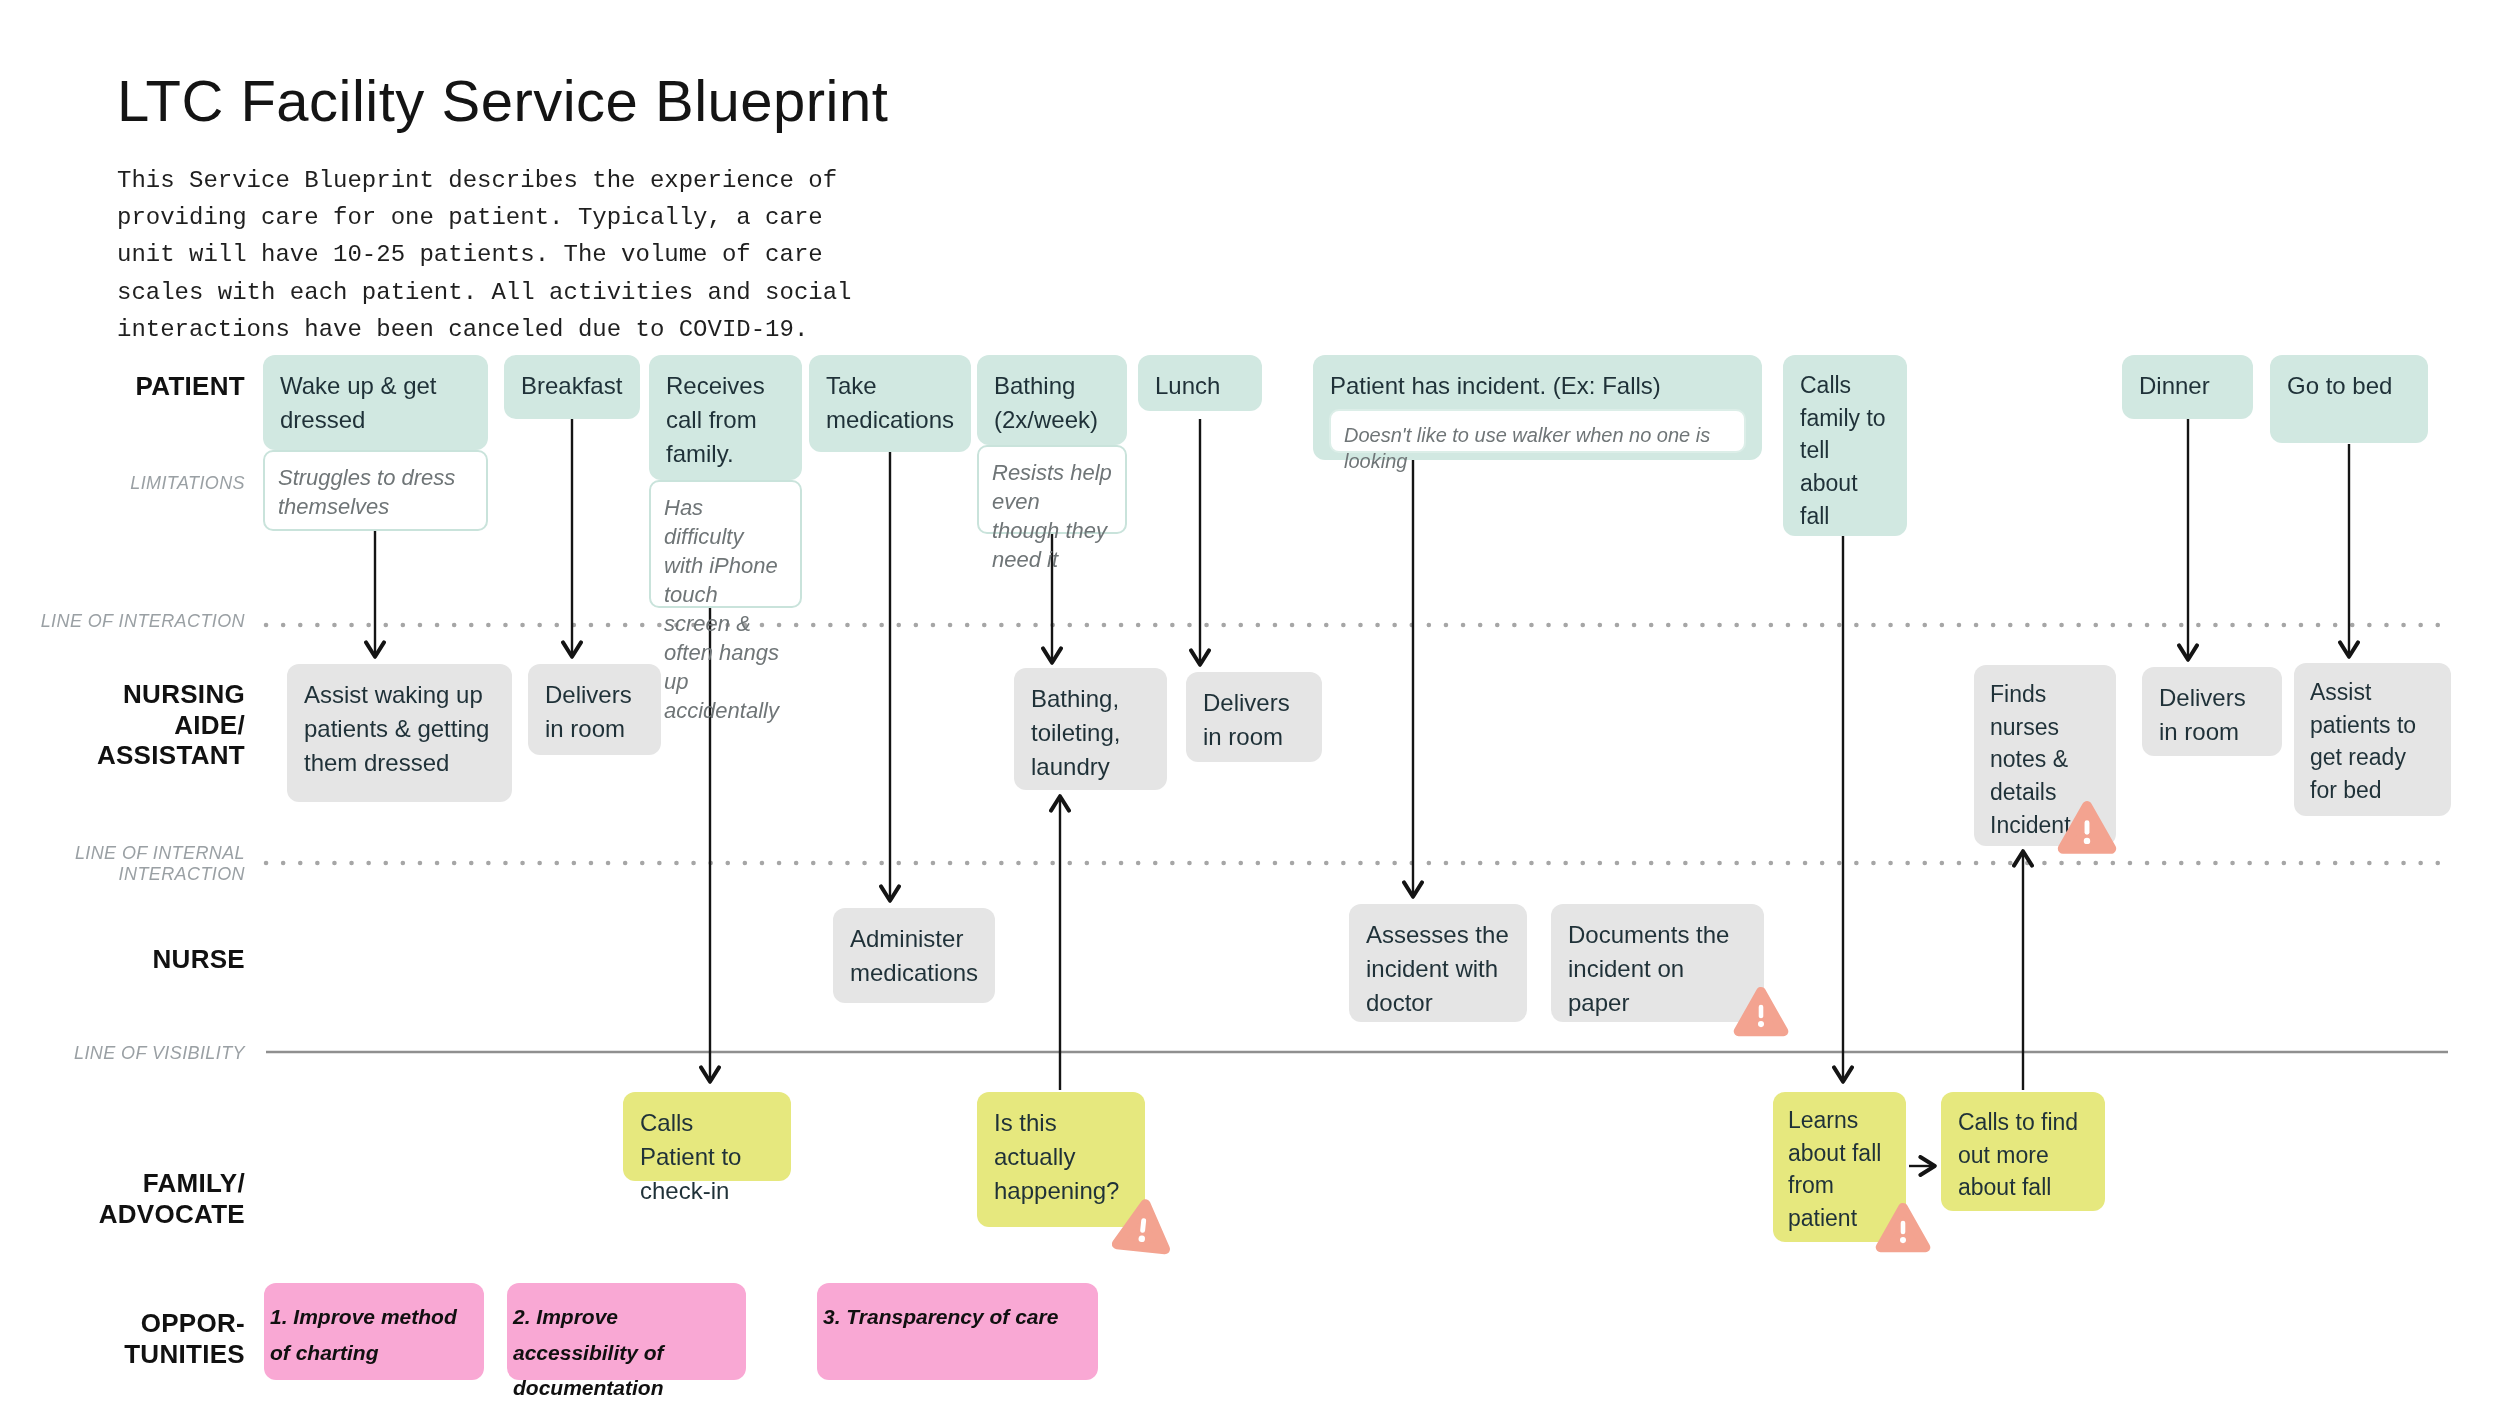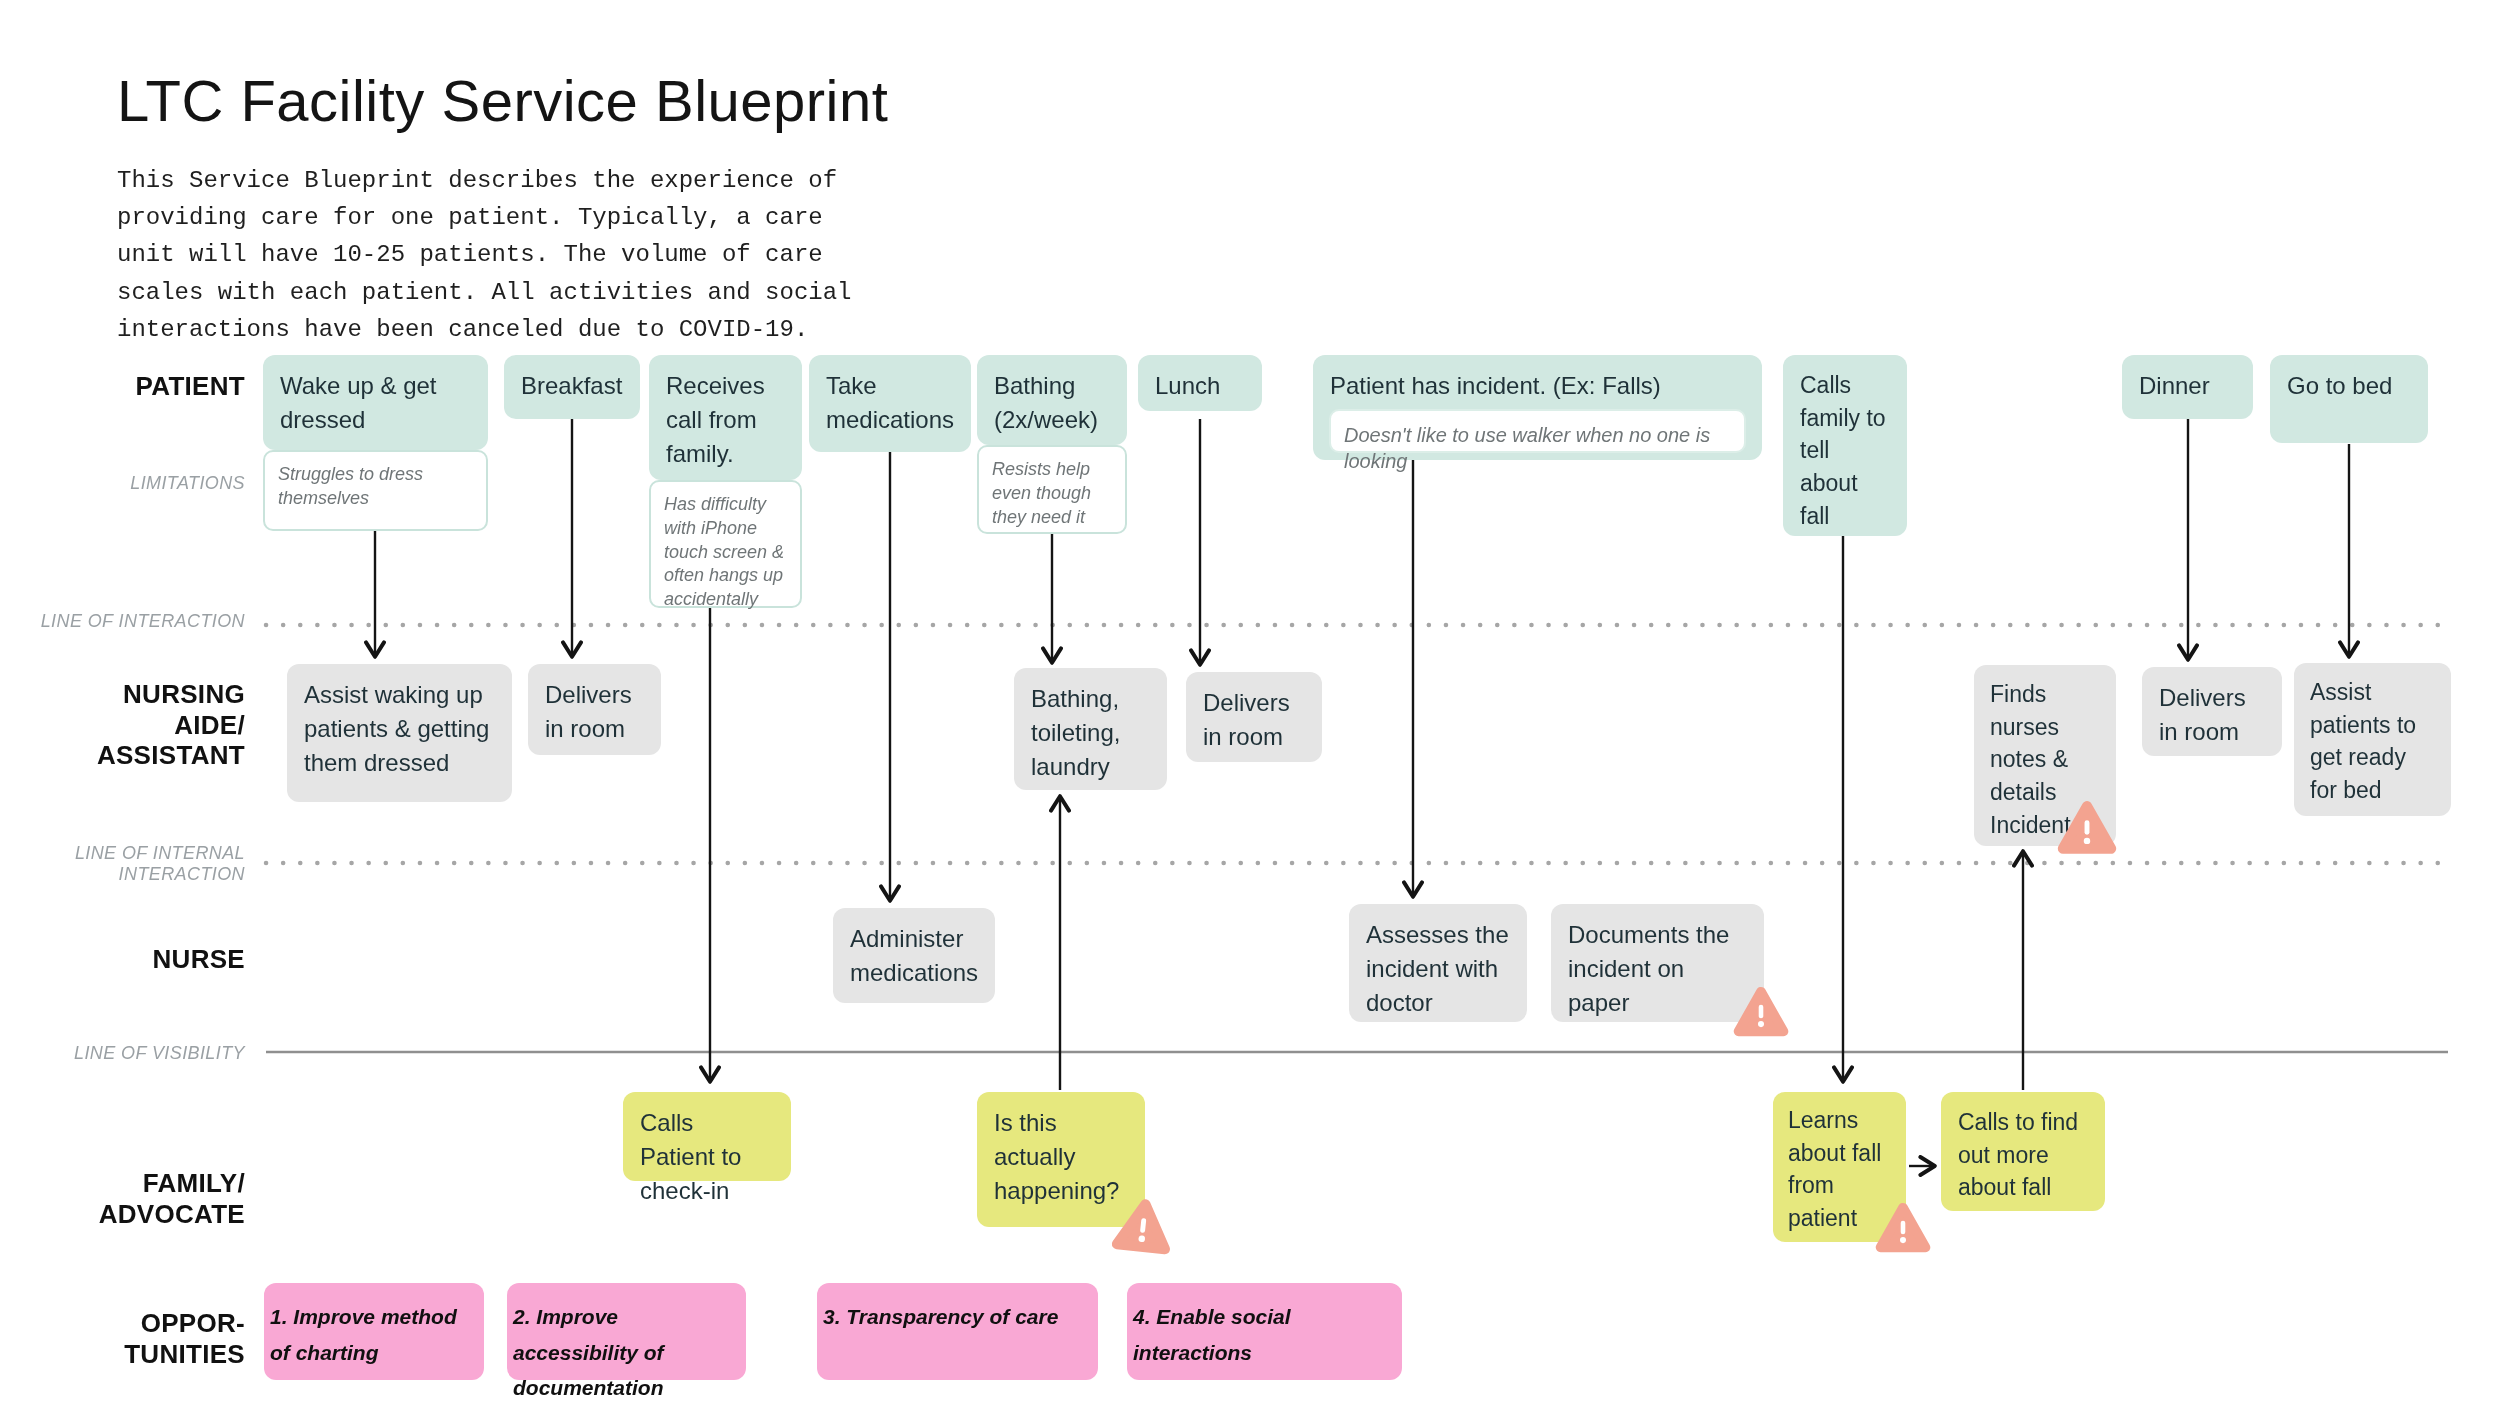--- a/index.html
+++ b/index.html
@@ -11,21 +11,21 @@
               font-size:26px;line-height:1.18;color:#111;letter-spacing:.3px;}
   .line-label{position:absolute;left:30px;width:215px;text-align:right;font-style:italic;
               font-size:18px;line-height:1.15;color:#9aa0a4;letter-spacing:.4px;font-weight:500;}
   .box{position:absolute;border-radius:12px;box-sizing:border-box;padding:14px 17px;
        font-size:24px;line-height:1.42;color:#1f3138;}
   .teal{background:#d1e8e1;}
   .blue{background:#e5e5e5;margin-left:24px;}
   .yellow{background:#e6e87e;}
   .salmon{background:#f9a8d4;font-weight:700;font-style:italic;font-size:21px;line-height:1.7;color:#101010;padding:16px 6px;}
   .note{position:absolute;background:#fff;border:2px solid #c9e3db;border-radius:10px;
-        box-sizing:border-box;padding:11px 13px;font-style:italic;font-size:18px;
+        box-sizing:border-box;padding:11px 13px;font-style:italic;font-size:22px;
         line-height:1.32;color:#6f7577;}
   .overlay{position:absolute;left:0;top:0;}
   .warn{position:absolute;}
 </style>
 </head>
 <body>
 
 <div class="canvas">
 
   <svg class="overlay" width="2500" height="1406">
@@ -118,21 +118,20 @@
   <div class="box blue" style="left:1527px;top:904px;width:213px;height:118px">Documents the incident on paper</div>
 
   <div class="box yellow" style="left:623px;top:1092px;width:168px;height:89px">Calls Patient to check-in</div>
   <div class="box yellow" style="left:977px;top:1092px;width:168px;height:135px">Is this actually happening?</div>
   <div class="box yellow" style="left:1773px;top:1092px;width:133px;height:150px;font-size:23px;padding:12px 15px">Learns about fall from patient</div>
   <div class="box yellow" style="left:1941px;top:1092px;width:164px;height:119px;font-size:23px">Calls to find out more about fall</div>
 
   <div class="box salmon" style="left:264px;top:1283px;width:220px;height:97px">1. Improve method of charting</div>
   <div class="box salmon" style="left:507px;top:1283px;width:239px;height:97px">2. Improve accessibility of documentation</div>
   <div class="box salmon" style="left:817px;top:1283px;width:281px;height:97px">3. Transparency of care</div>
-  <div class="box salmon" style="left:1127px;top:1283px;width:275px;height:97px">4.  Enable social interactions</div>
 
   <svg class="warn" style="left:2056px;top:798px" width="62" height="62" viewBox="0 0 24 24">
     <path d="M12 3.2 L21.3 19.6 L2.7 19.6 Z" fill="#f3a390" stroke="#f3a390" stroke-width="4" stroke-linejoin="round"></path>
     <rect x="11.05" y="8.6" width="1.9" height="5.6" rx="0.95" fill="#fff"></rect>
     <circle cx="12" cy="16.6" r="1.25" fill="#fff"></circle>
   </svg>
   <svg class="warn" style="left:1732px;top:984px" width="58" height="58" viewBox="0 0 24 24">
     <path d="M12 3.2 L21.3 19.6 L2.7 19.6 Z" fill="#f3a390" stroke="#f3a390" stroke-width="4" stroke-linejoin="round"></path>
     <rect x="11.05" y="8.6" width="1.9" height="5.6" rx="0.95" fill="#fff"></rect>
     <circle cx="12" cy="16.6" r="1.25" fill="#fff"></circle>

